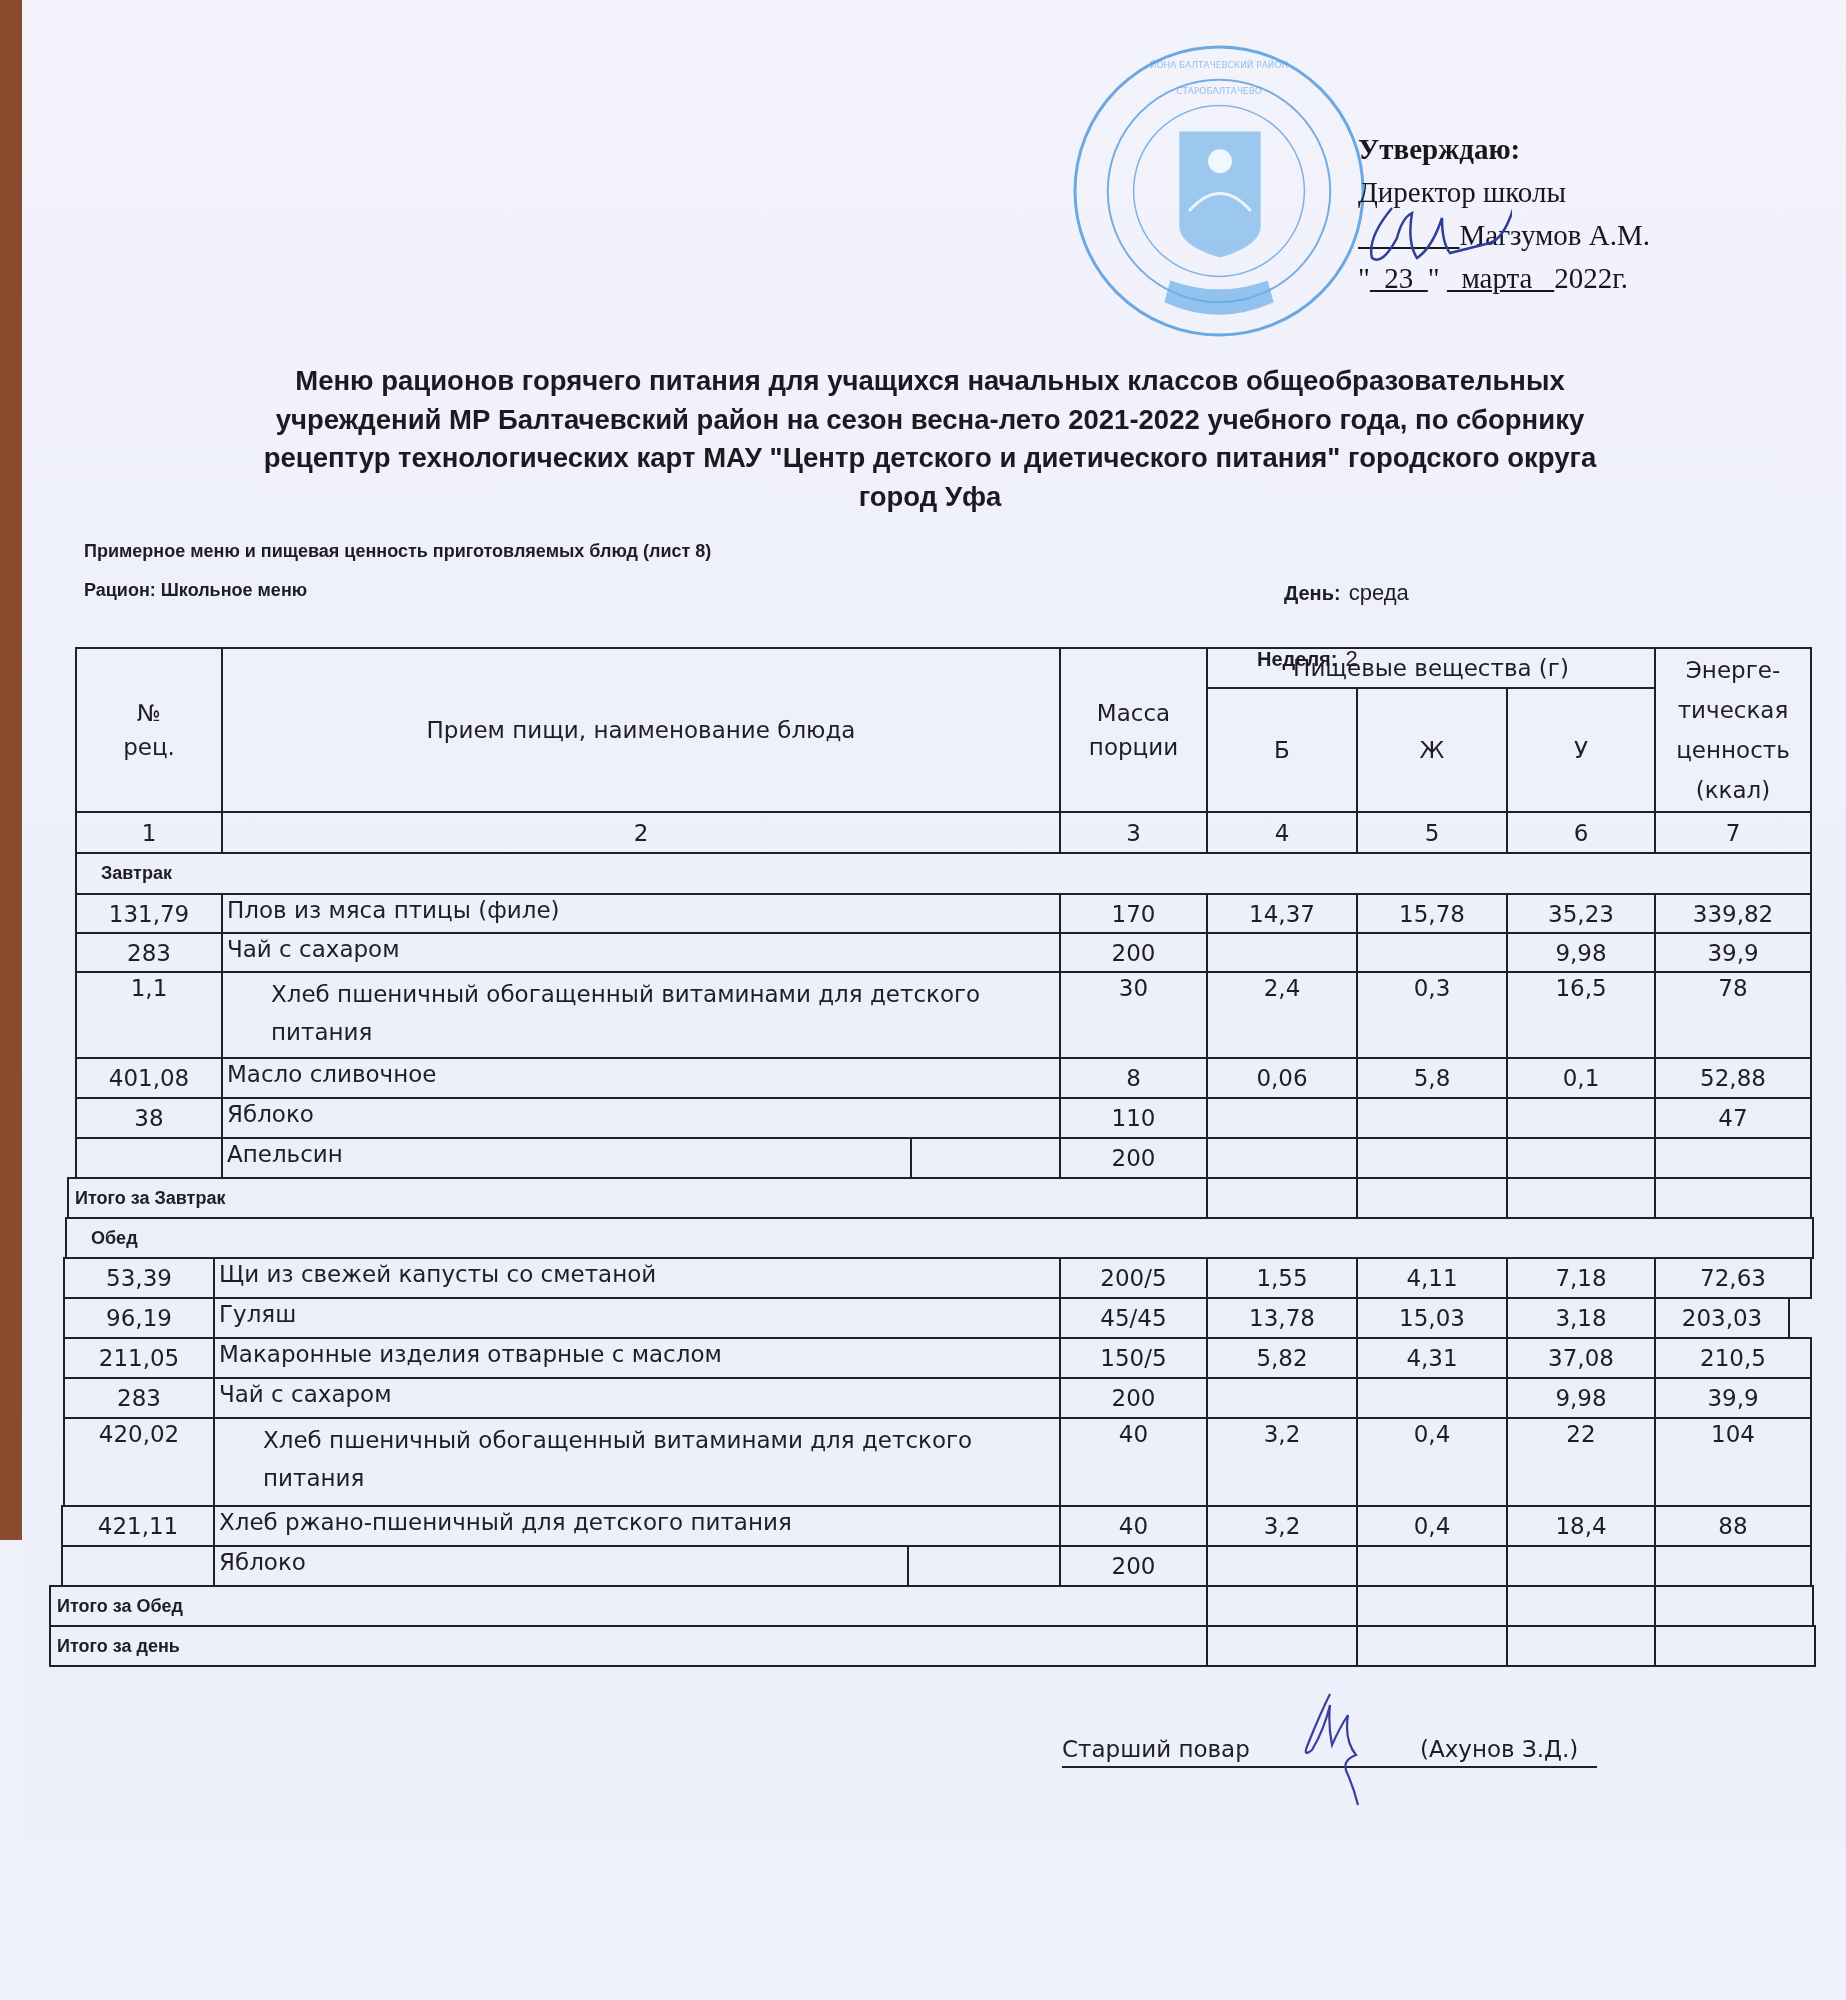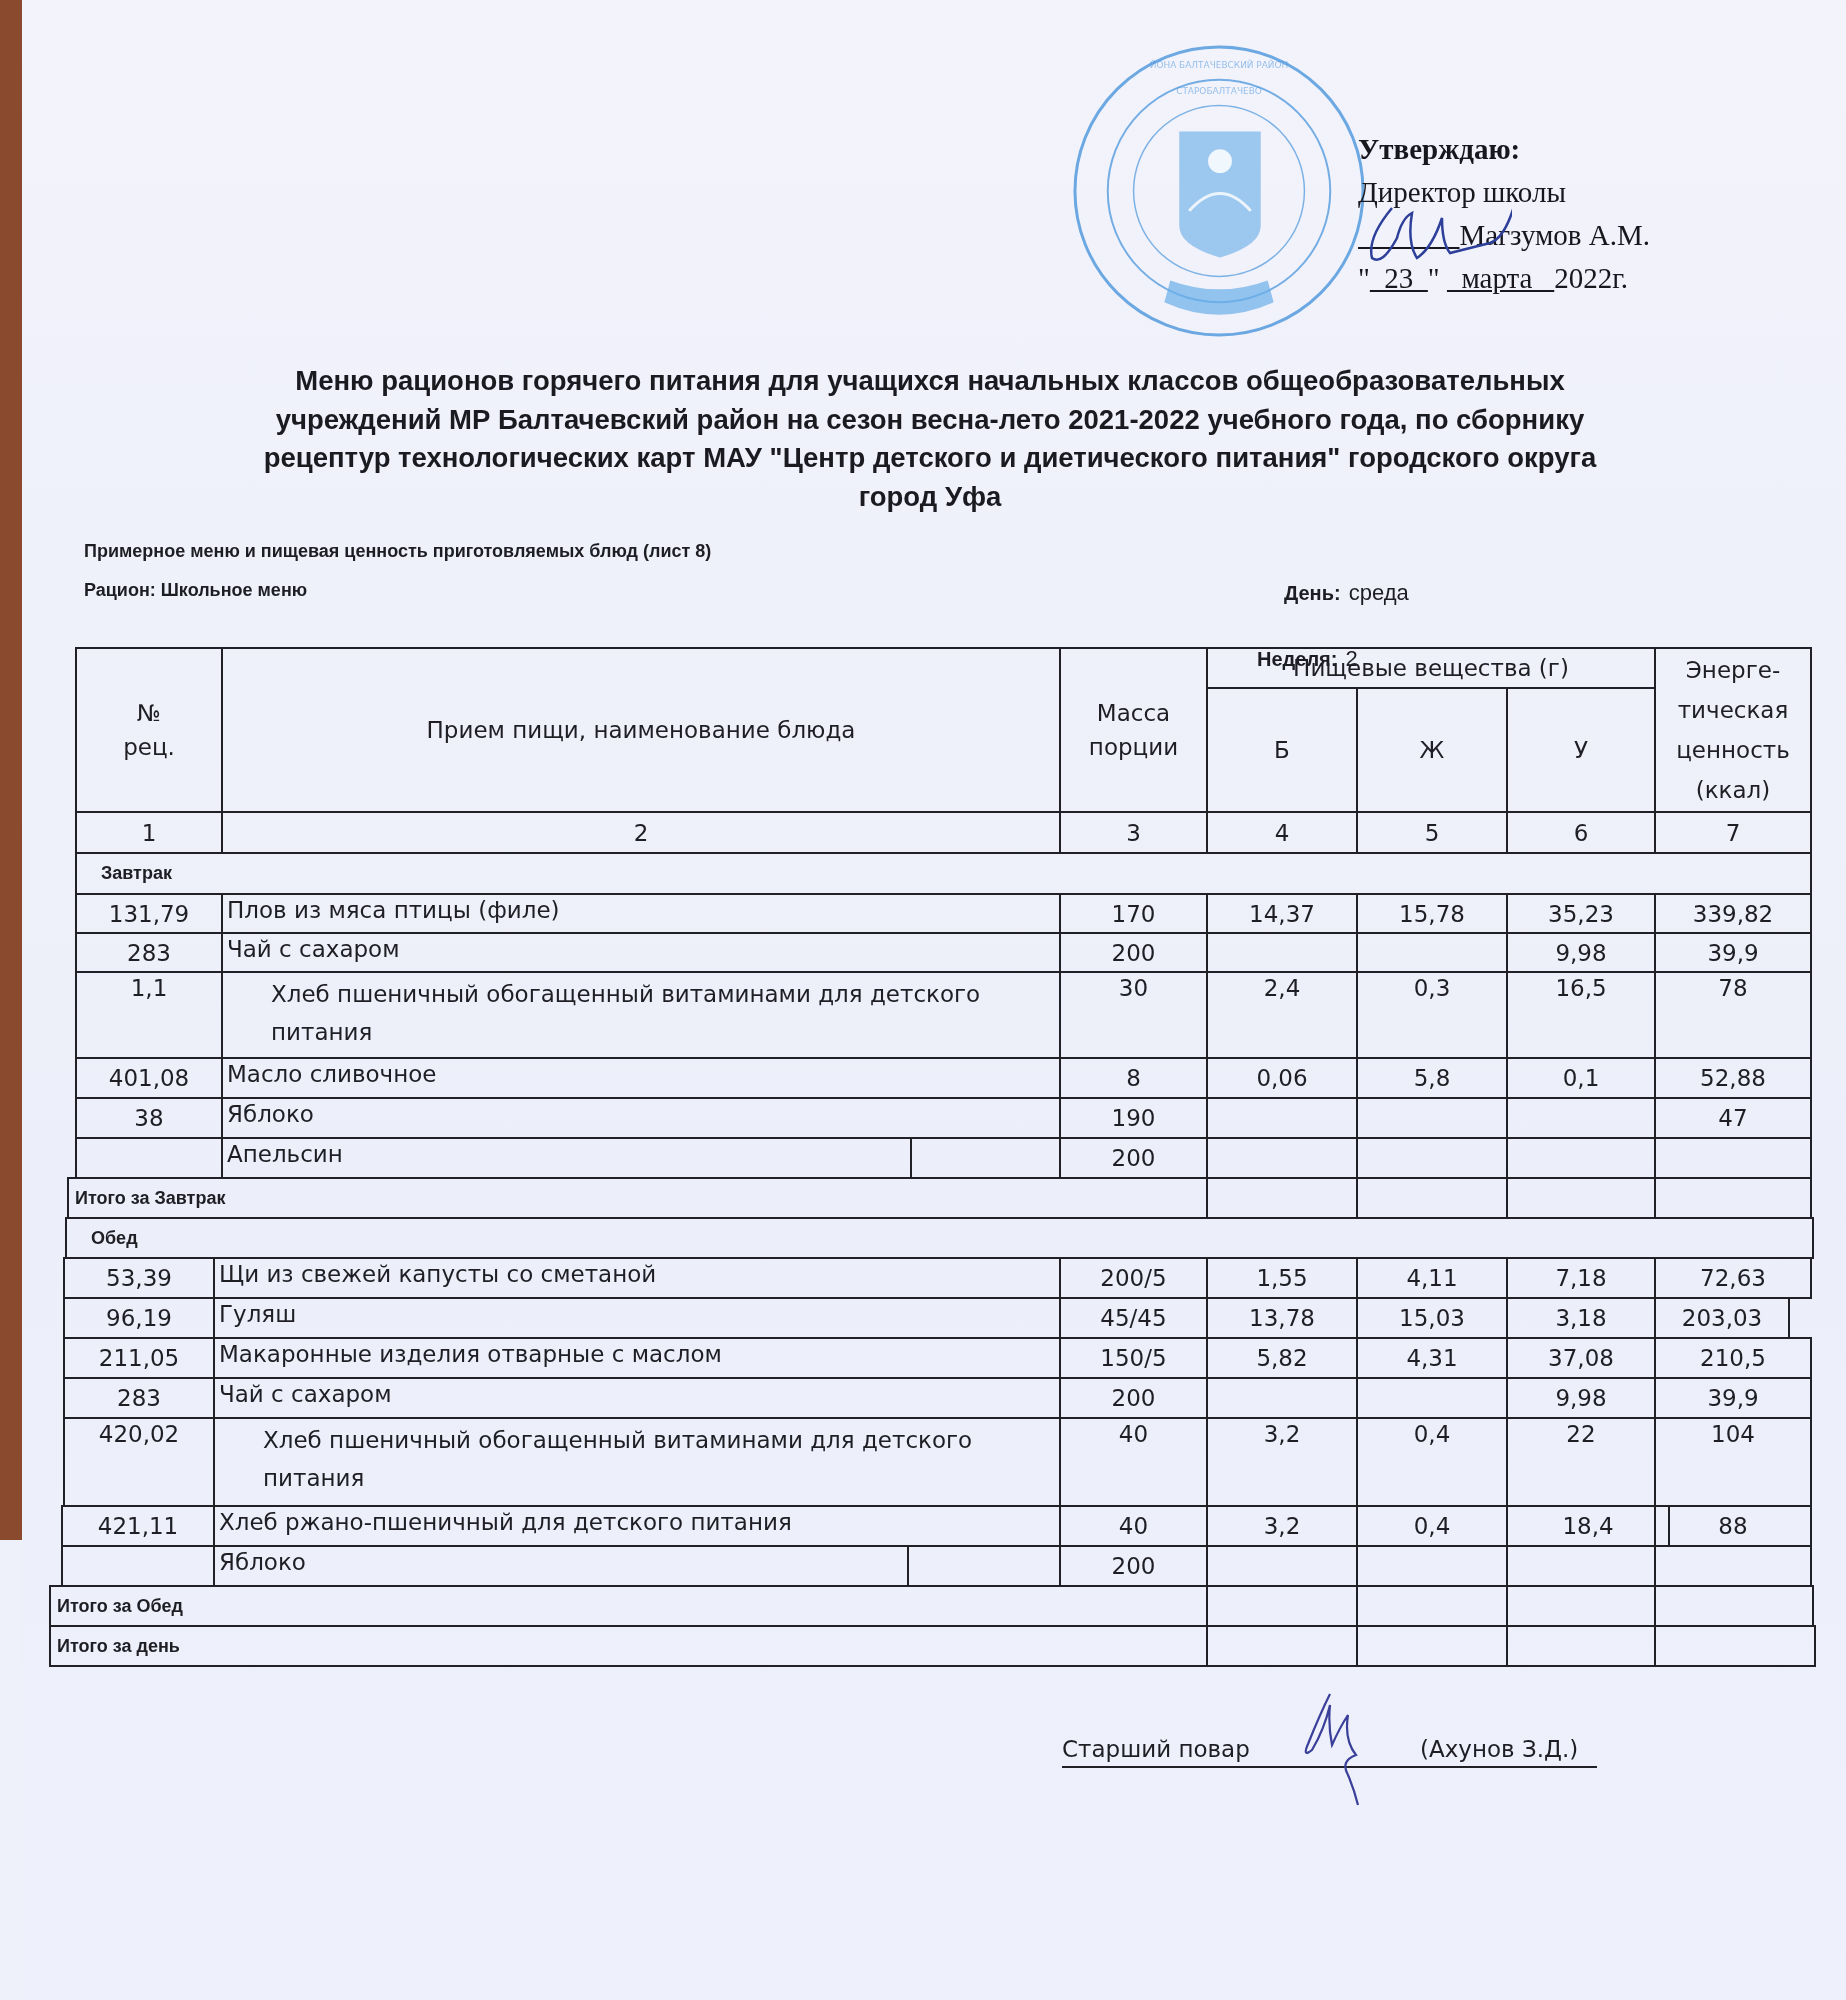--- a/index.html
+++ b/index.html
@@ -156,21 +156,21 @@
     <div class="cell c" style="left:984px;top:410px;width:149px;height:42px">8</div>
     <div class="cell c" style="left:1131px;top:410px;width:152px;height:42px">0,06</div>
     <div class="cell c" style="left:1281px;top:410px;width:152px;height:42px">5,8</div>
     <div class="cell c" style="left:1431px;top:410px;width:150px;height:42px">0,1</div>
     <div class="cell c" style="left:1579px;top:410px;width:158px;height:42px">52,88</div>
   </div>
 
   <div>
     <div class="cell c" style="left:0;top:450px;width:148px;height:42px">38</div>
     <div class="cell lt" style="left:146px;top:450px;width:840px;height:42px">Яблоко</div>
-    <div class="cell c" style="left:984px;top:450px;width:149px;height:42px">190</div>
+    <div class="cell c" style="left:984px;top:450px;width:149px;height:42px">110</div>
     <div class="cell c" style="left:1131px;top:450px;width:152px;height:42px"></div>
     <div class="cell c" style="left:1281px;top:450px;width:152px;height:42px"></div>
     <div class="cell c" style="left:1431px;top:450px;width:150px;height:42px"></div>
     <div class="cell c" style="left:1579px;top:450px;width:158px;height:42px">47</div>
   </div>
 
   <div>
     <div class="cell c" style="left:0;top:490px;width:148px;height:42px"></div>
     <div class="cell lt" style="left:146px;top:490px;width:691px;height:42px">Апельсин</div>
     <div class="cell c" style="left:835px;top:490px;width:151px;height:42px"></div>
@@ -235,21 +235,21 @@
     <div class="cell ct" style="left:1281px;top:770px;width:152px;height:90px">0,4</div>
     <div class="cell ct" style="left:1431px;top:770px;width:150px;height:90px">22</div>
     <div class="cell ct" style="left:1579px;top:770px;width:158px;height:90px">104</div>
   </div>
   <div>
     <div class="cell c" style="left:-14px;top:858px;width:154px;height:42px">421,11</div>
     <div class="cell lt" style="left:138px;top:858px;width:848px;height:42px">Хлеб ржано-пшеничный для детского питания</div>
     <div class="cell c" style="left:984px;top:858px;width:149px;height:42px">40</div>
     <div class="cell c" style="left:1131px;top:858px;width:152px;height:42px">3,2</div>
     <div class="cell c" style="left:1281px;top:858px;width:152px;height:42px">0,4</div>
-    <div class="cell c" style="left:1431px;top:858px;width:164px;height:42px">18,4</div>
+    <div class="cell c" style="left:1431px;top:858px;width:150px;height:42px">18,4</div>
     <div class="cell c" style="left:1579px;top:858px;width:158px;height:42px">88</div>
   </div>
   <div>
     <div class="cell c" style="left:-14px;top:898px;width:154px;height:42px"></div>
     <div class="cell lt" style="left:138px;top:898px;width:696px;height:42px">Яблоко</div>
     <div class="cell c" style="left:832px;top:898px;width:154px;height:42px"></div>
     <div class="cell c" style="left:984px;top:898px;width:149px;height:42px">200</div>
     <div class="cell c" style="left:1131px;top:898px;width:152px;height:42px"></div>
     <div class="cell c" style="left:1281px;top:898px;width:152px;height:42px"></div>
     <div class="cell c" style="left:1431px;top:898px;width:150px;height:42px"></div>

